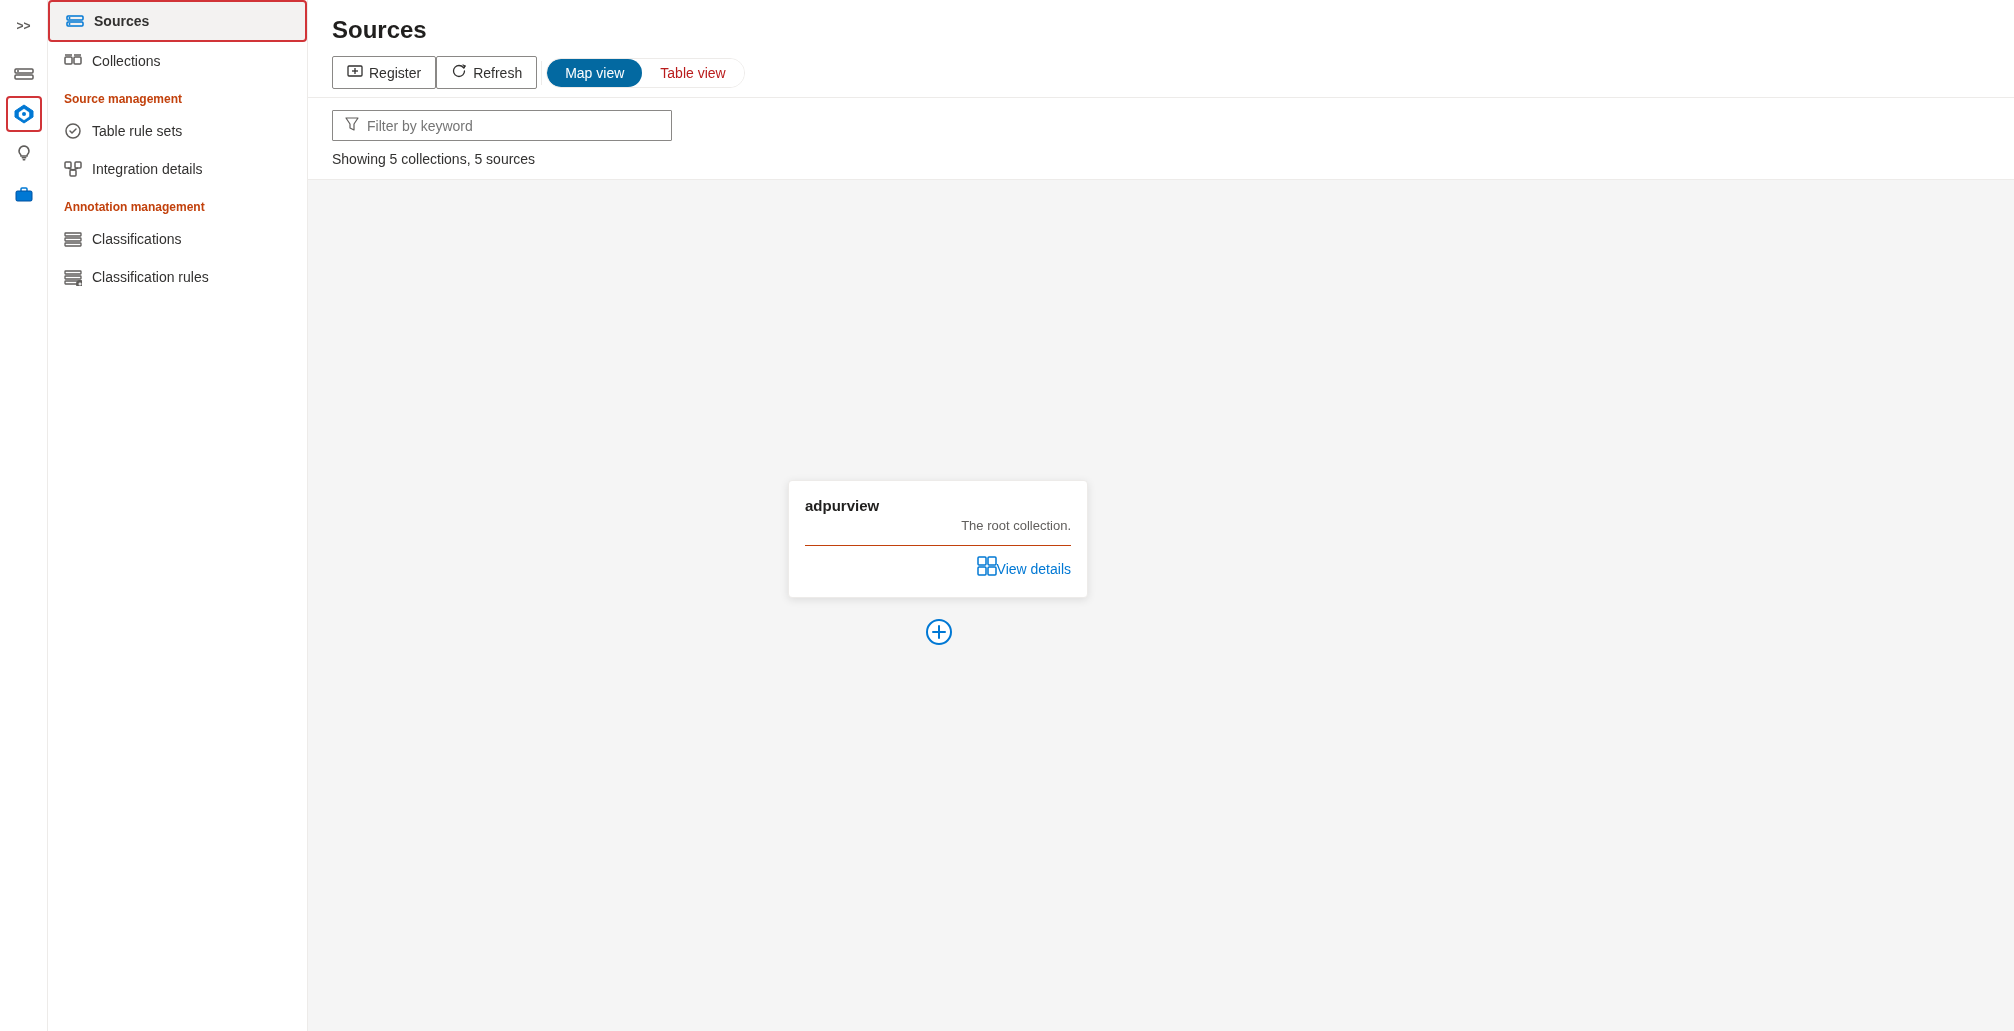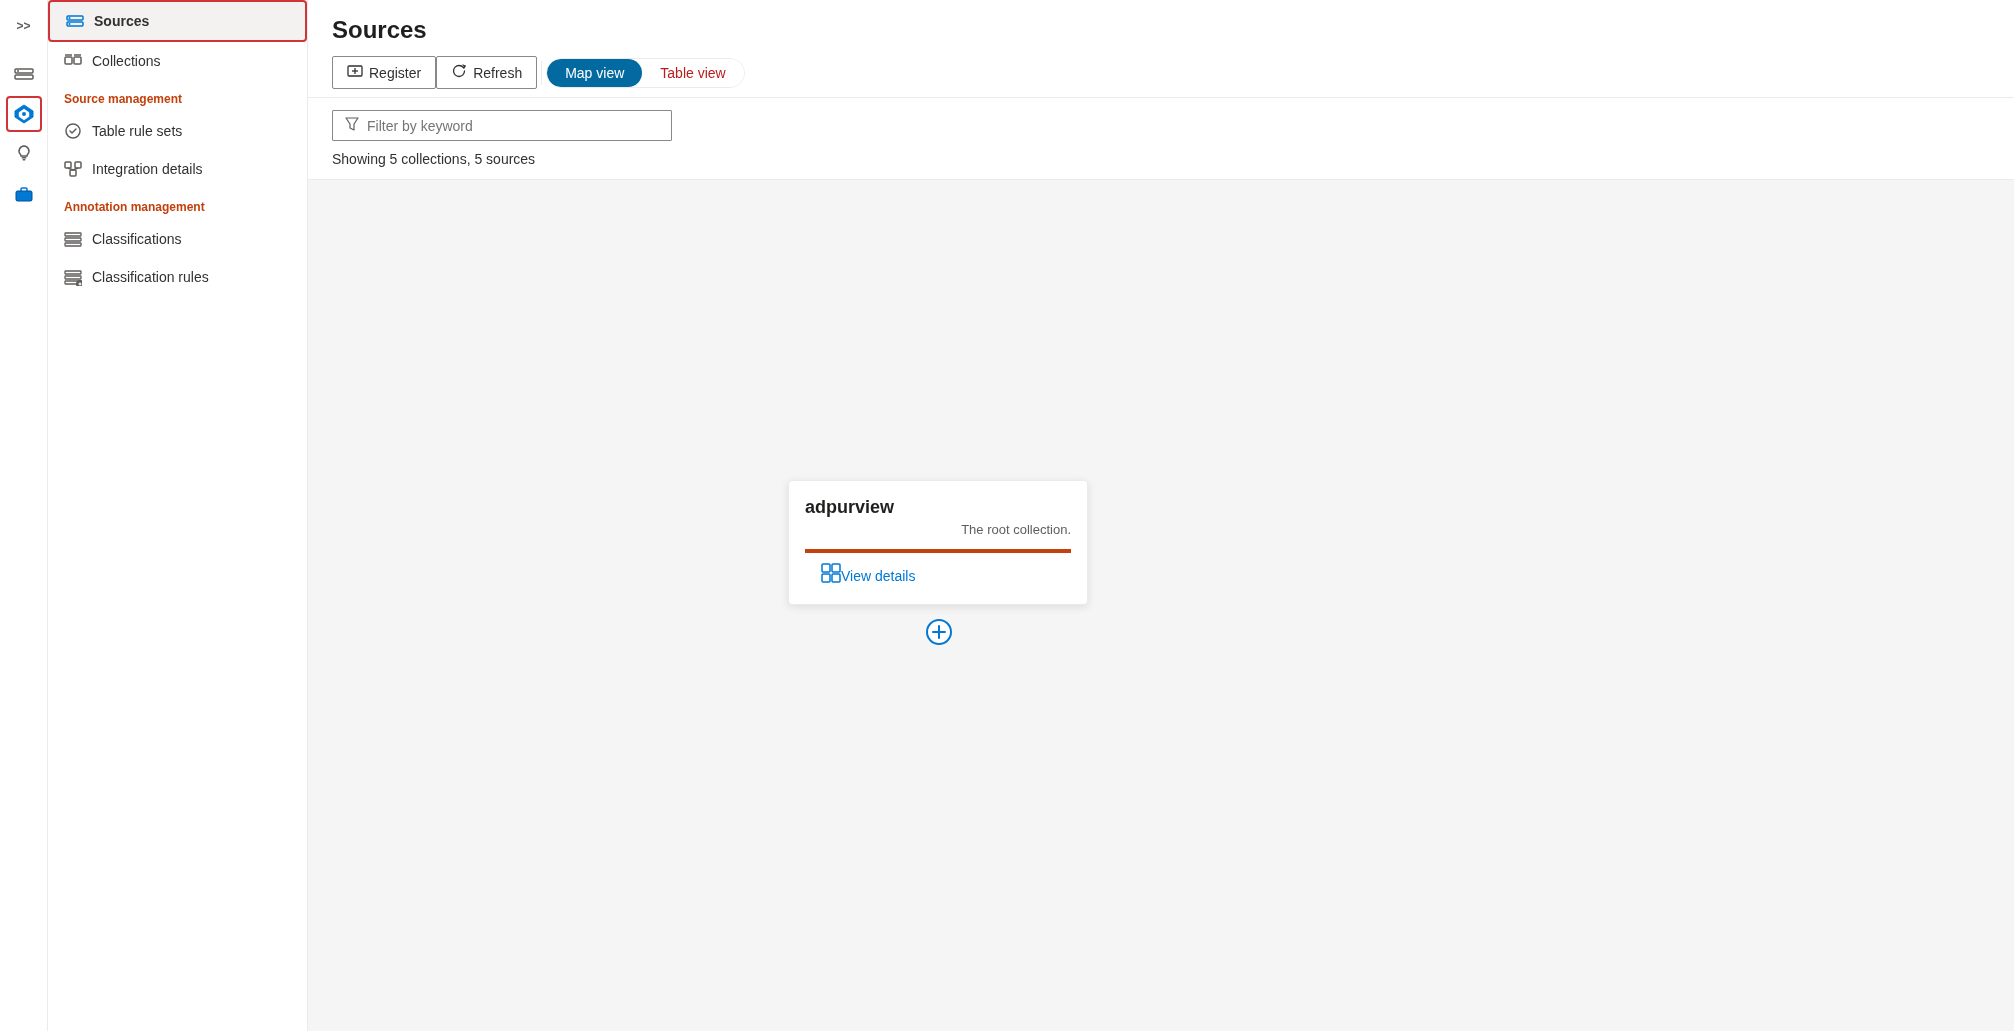--- a/index.html
+++ b/index.html
@@ -179,36 +179,36 @@
     .node-card {
       position: absolute;
       background: #fff;
       border: 1px solid #edebe9;
       border-radius: 4px;
       box-shadow: 0 2px 8px rgba(0,0,0,0.1);
       width: 300px;
       padding: 16px;
     }
     .node-card-title {
-      font-size: 18px;
+      font-size: 15px;
       font-weight: 600;
       color: #201f1e;
       margin-bottom: 4px;
     }
     .node-card-subtitle {
       font-size: 13px;
       color: #605e5c;
       margin-bottom: 12px;
       text-align: right;
     }
     .node-card-footer {
       display: flex;
       align-items: center;
-      justify-content: flex-start;
-      border-top: 4px solid #c2410c;
+      justify-content: flex-end;
+      border-top: 1px solid #c2410c;
       padding-top: 10px;
       padding-left: 16px;
     }
     .node-card-footer-icon {
       font-size: 18px;
       color: #0078d4;
     }
     .view-details-link {
       color: #0078d4;
       cursor: pointer;

